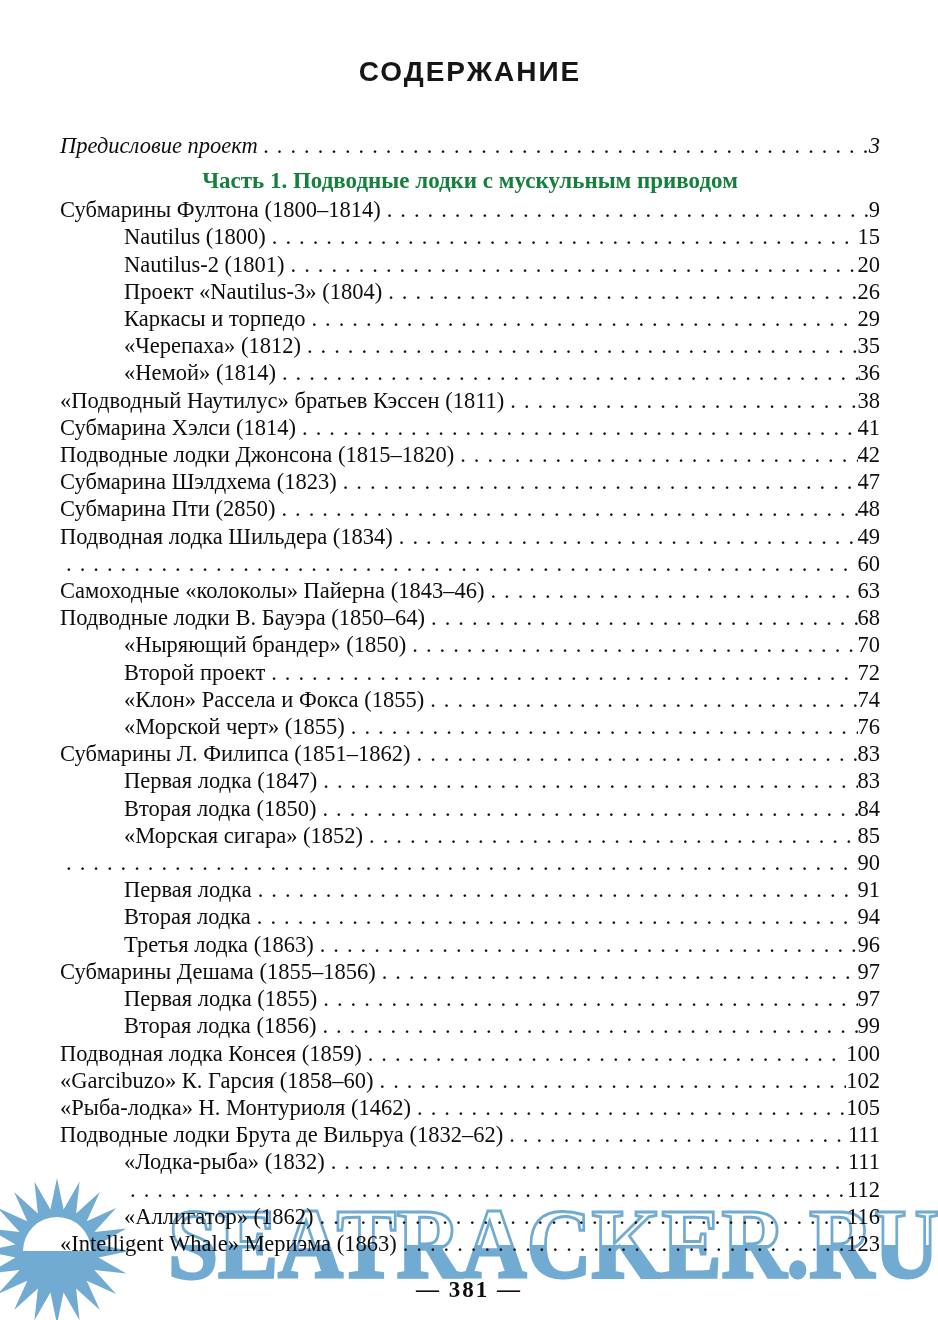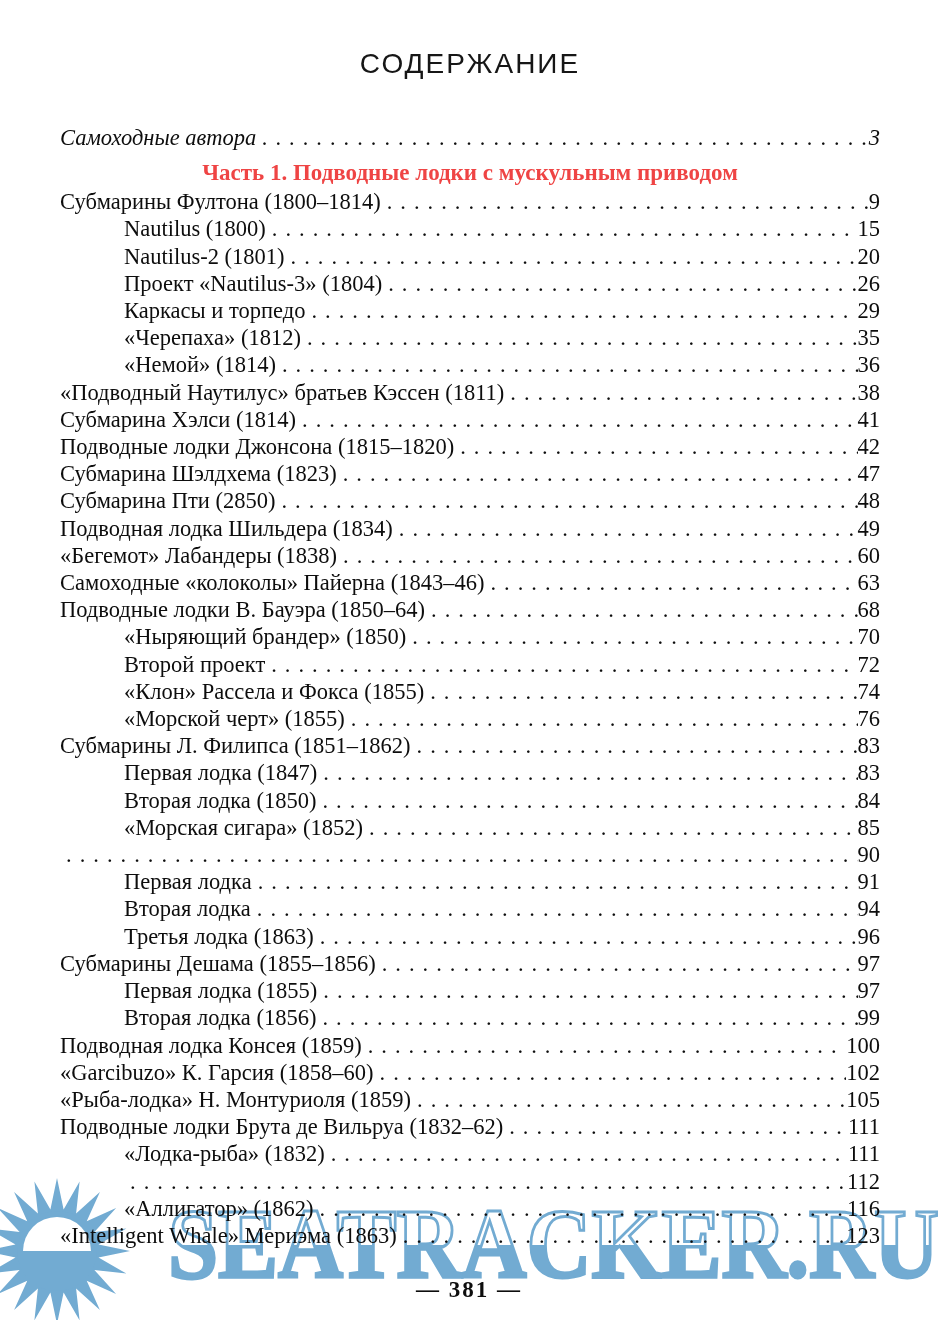--- a/index.html
+++ b/index.html
@@ -19,36 +19,36 @@
     position:absolute; left:0; top:0;
     font-family:"Liberation Serif", serif; font-weight:700;
     font-size:100px; line-height:1; white-space:nowrap;
   }
   .wm-outline { color:transparent; -webkit-text-stroke:3px var(--accent); }
   .wm-solid   { color:var(--accent); clip-path:inset(51% 0 0 0); }
 
   
   .content { position:absolute; left:60px; right:58px; top:40px; z-index:2; }
   .title {
-    margin:8px; text-align:center; font-weight:400;
+    margin:16px; text-align:center; font-weight:700;
     font-family:"Liberation Sans", sans-serif;
     font-size:28px; letter-spacing:2px; color:#161616;
   }
   .toc-row { display:flex; align-items:baseline; font-size:22.5px; line-height:27.2px; }
   .toc-row.indent { padding-left:64px; }
   .label { white-space:nowrap; }
   .leader {
     flex:1 1 auto; overflow:hidden; white-space:nowrap;
     letter-spacing:8px; margin-left:6px; min-width:18px;
   }
   .pg { white-space:nowrap; }
   .preface { margin-top:44px; font-style:italic; }
   .part-heading {
     margin:9px 0 2px; text-align:center; font-weight:700;
-    font-size:23px; color:#ef4444;
+    font-size:23px; color:#15803d;
   }
   .folio {
     position:absolute; left:0; right:0; top:1262px; z-index:2;
     text-align:center; font-size:23px; letter-spacing:2px; font-weight:600;margin-top:15px;
   }
 </style>
 </head>
 <body>
 
 <div class="watermark-layer" aria-hidden="true">
@@ -60,21 +60,21 @@
   <div class="wm-text-wrap">
     <span class="wm-outline">SEATRACKER.RU</span>
     <span class="wm-solid">SEATRACKER.RU</span>
   </div>
 </div>
 
 <div class="content">
   <h1 class="title">СОДЕРЖАНИЕ</h1>
 
   <div class="toc-row preface">
-    <span class="label">Самоходные автора</span>
+    <span class="label">Предисловие проект</span>
     <span class="leader">........................................................................................................................</span>
     <span class="pg">3</span>
   </div>
 
   <h2 class="part-heading">Часть 1. Подводные лодки с мускульным приводом</h2>
 
   <div class="toc-list">
       <div class="toc-row">
     <span class="label">Субмарины Фултона (1800–1814)</span>
     <span class="leader">........................................................................................................................</span>
@@ -134,21 +134,20 @@
     <span class="label">Субмарина Пти (2850)</span>
     <span class="leader">........................................................................................................................</span>
     <span class="pg">48</span>
   </div>
       <div class="toc-row">
     <span class="label">Подводная лодка Шильдера (1834)</span>
     <span class="leader">........................................................................................................................</span>
     <span class="pg">49</span>
   </div>
       <div class="toc-row">
-    <span class="label">«Бегемот» Лабандеры (1838)</span>
     <span class="leader">........................................................................................................................</span>
     <span class="pg">60</span>
   </div>
       <div class="toc-row">
     <span class="label">Самоходные «колоколы» Пайерна (1843–46)</span>
     <span class="leader">........................................................................................................................</span>
     <span class="pg">63</span>
   </div>
       <div class="toc-row">
     <span class="label">Подводные лодки В. Бауэра (1850–64)</span>
@@ -233,21 +232,21 @@
     <span class="label">Подводная лодка Консея (1859)</span>
     <span class="leader">........................................................................................................................</span>
     <span class="pg">100</span>
   </div>
       <div class="toc-row">
     <span class="label">«Garcibuzo» К. Гарсия (1858–60)</span>
     <span class="leader">........................................................................................................................</span>
     <span class="pg">102</span>
   </div>
       <div class="toc-row">
-    <span class="label">«Рыба-лодка» Н. Монтуриоля (1859)</span>
+    <span class="label">«Рыба-лодка» Н. Монтуриоля (1462)</span>
     <span class="leader">........................................................................................................................</span>
     <span class="pg">105</span>
   </div>
       <div class="toc-row">
     <span class="label">Подводные лодки Брута де Вильруа (1832–62)</span>
     <span class="leader">........................................................................................................................</span>
     <span class="pg">111</span>
   </div>
       <div class="toc-row indent">
     <span class="label">«Лодка-рыба» (1832)</span>

